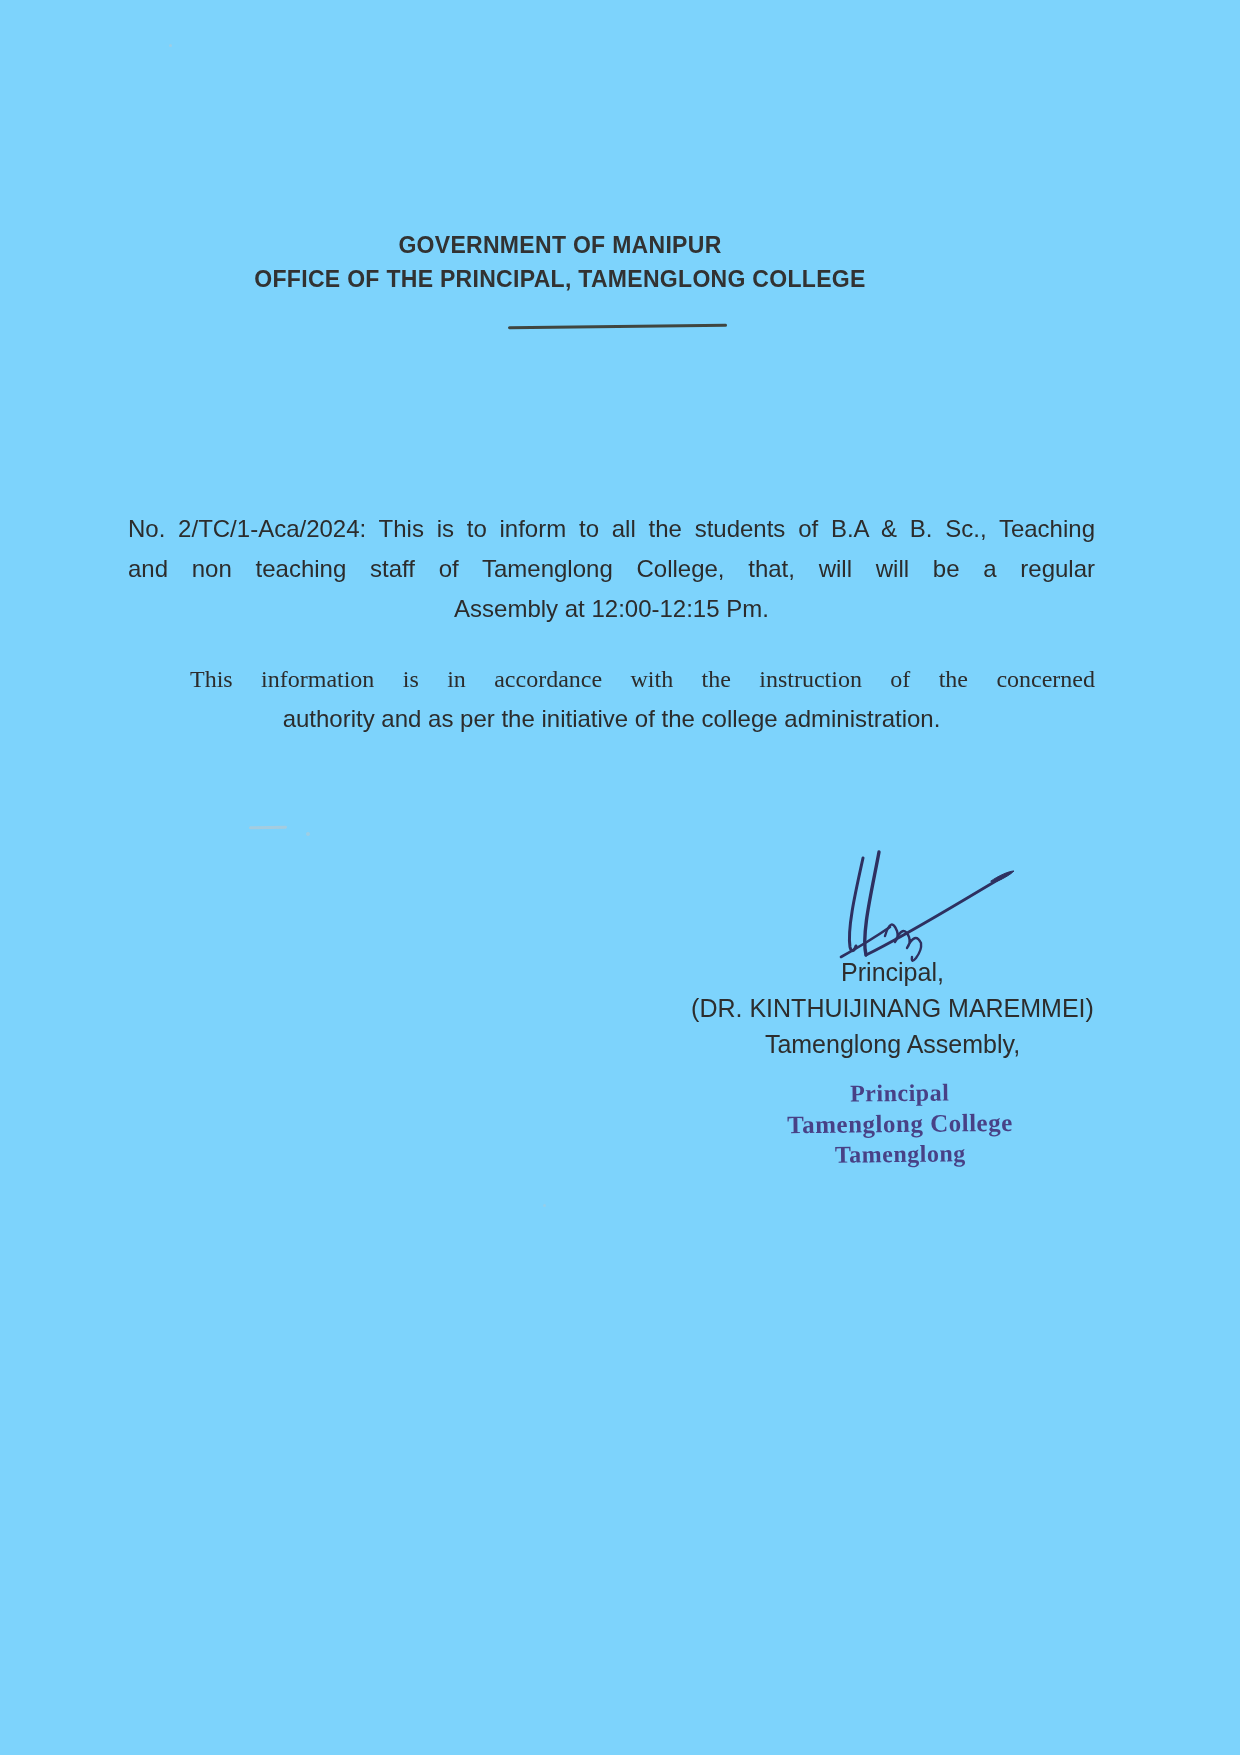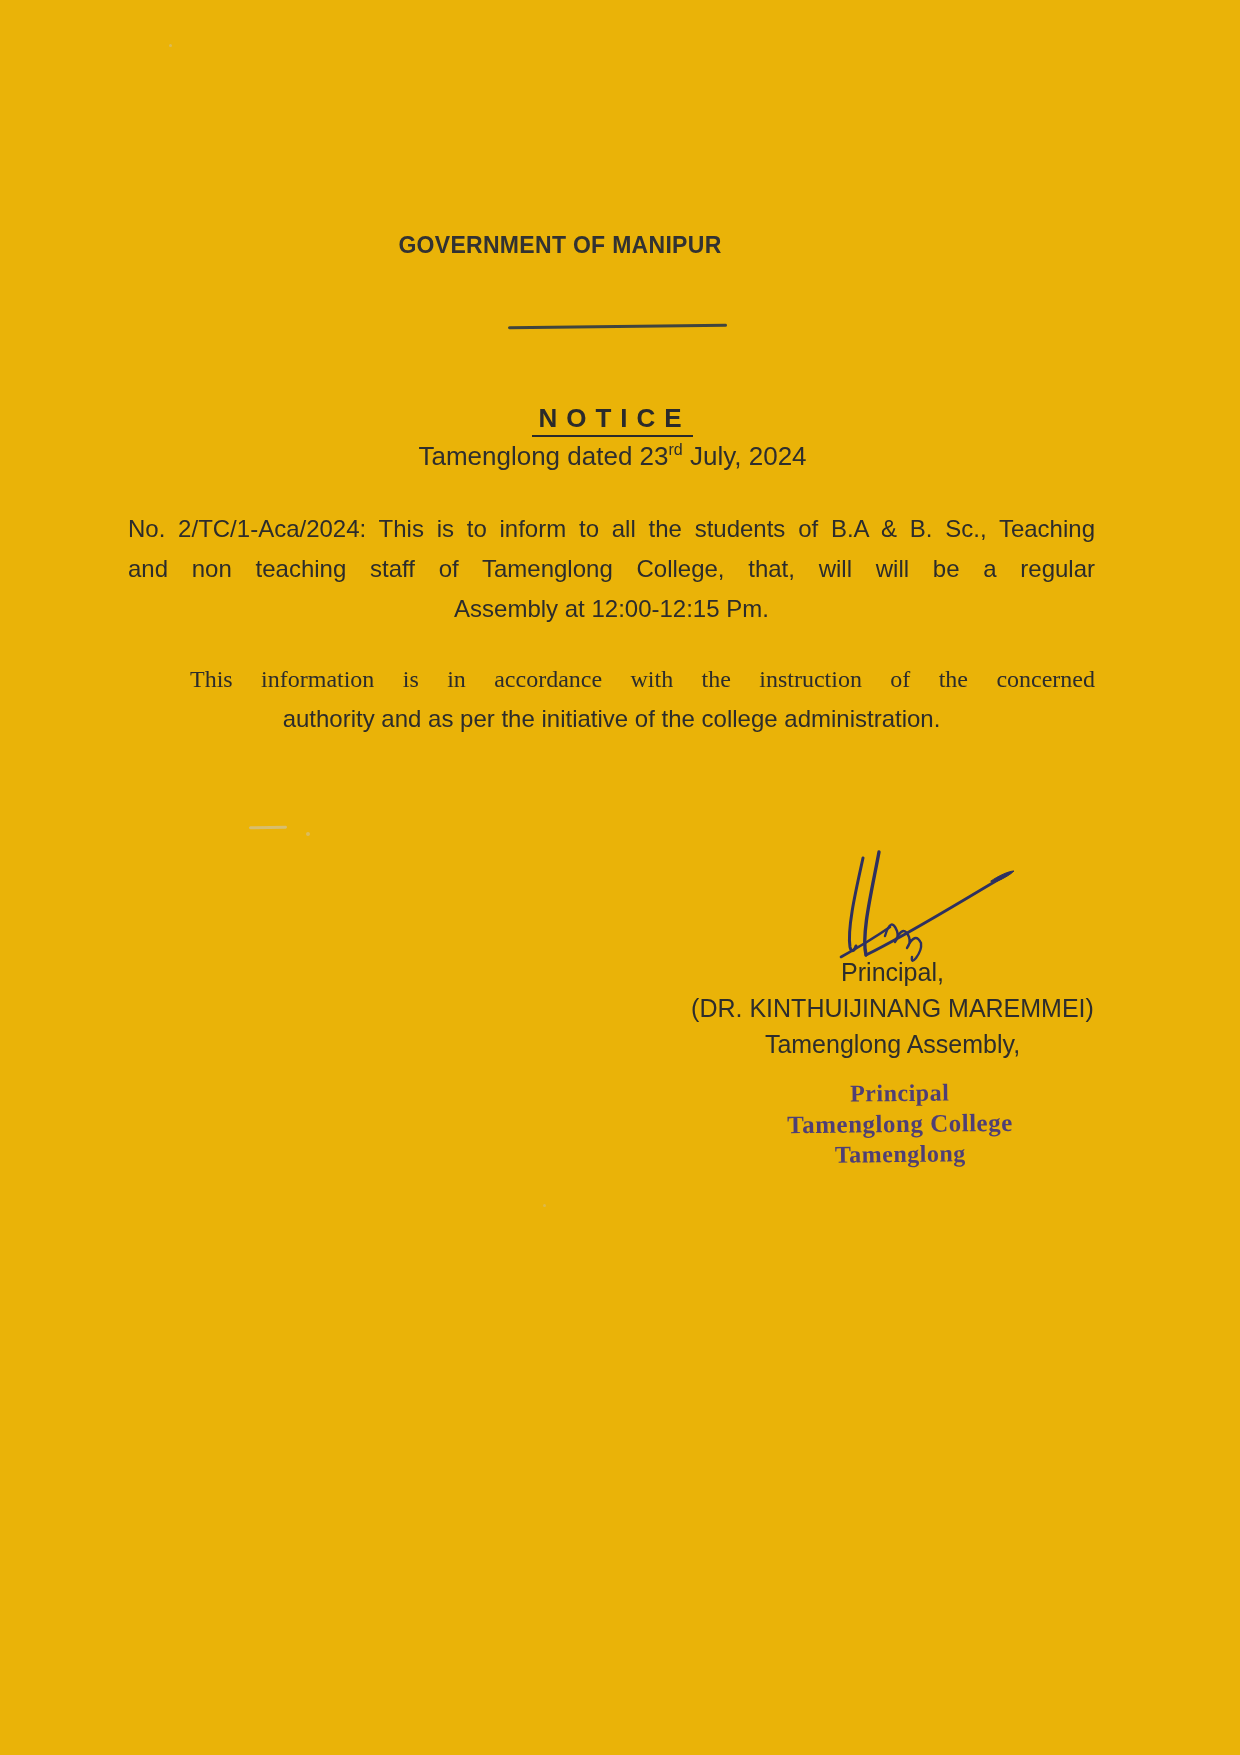--- a/index.html
+++ b/index.html
@@ -5,21 +5,21 @@
   html, body {
     margin: 0;
     padding: 0;
     background: #e8e8e8;
   }
   .page {
     position: relative;
     width: 1240px;
     height: 1755px;
     margin: 0 auto;
-    background: #eab308;
+    background: #7dd3fc;
     font-family: "Liberation Sans", sans-serif;
     color: #2e2e2e;
     overflow: hidden;
   }
   
   .letterhead {
     position: absolute;
     top: 228px;
     left: 0;
     width: 1120px;
@@ -127,30 +127,25 @@
   .a-dot2 { top: 44px;  left: 169px; width: 3px; height: 3px; opacity: 0.4; }
   .a-dot3 { top: 1204px; left: 543px; width: 3px; height: 3px; opacity: 0.35; }
 </style>
 </head>
 <body>
 
 <div class="page">
 
   <div class="letterhead">
     <div>GOVERNMENT OF MANIPUR</div>
+    <div>OFFICE OF THE PRINCIPAL, TAMENGLONG COLLEGE</div>
   </div>
 
   <div class="divider"></div>
 
-  <div class="notice-block">
-    <span class="notice-title">NOTICE</span>
-    <div class="notice-date">
-      <span>Tamenglong dated 23</span><sup>rd</sup><span> July, 2024</span>
-    </div>
-  </div>
 
   <div class="para para-1">
     <div class="jline">No. 2/TC/1-Aca/2024: This is to inform to all the students of B.A &amp; B. Sc., Teaching</div>
     <div class="jline">and non teaching staff of Tamenglong College, that, will will be a regular</div>
     <div class="lline">Assembly at 12:00-12:15 Pm.</div>
   </div>
 
   <div class="para para-2">
     <div class="jline indent">This information is in accordance with the instruction of the concerned</div>
     <div class="lline">authority and as per the initiative of the college administration.</div>

